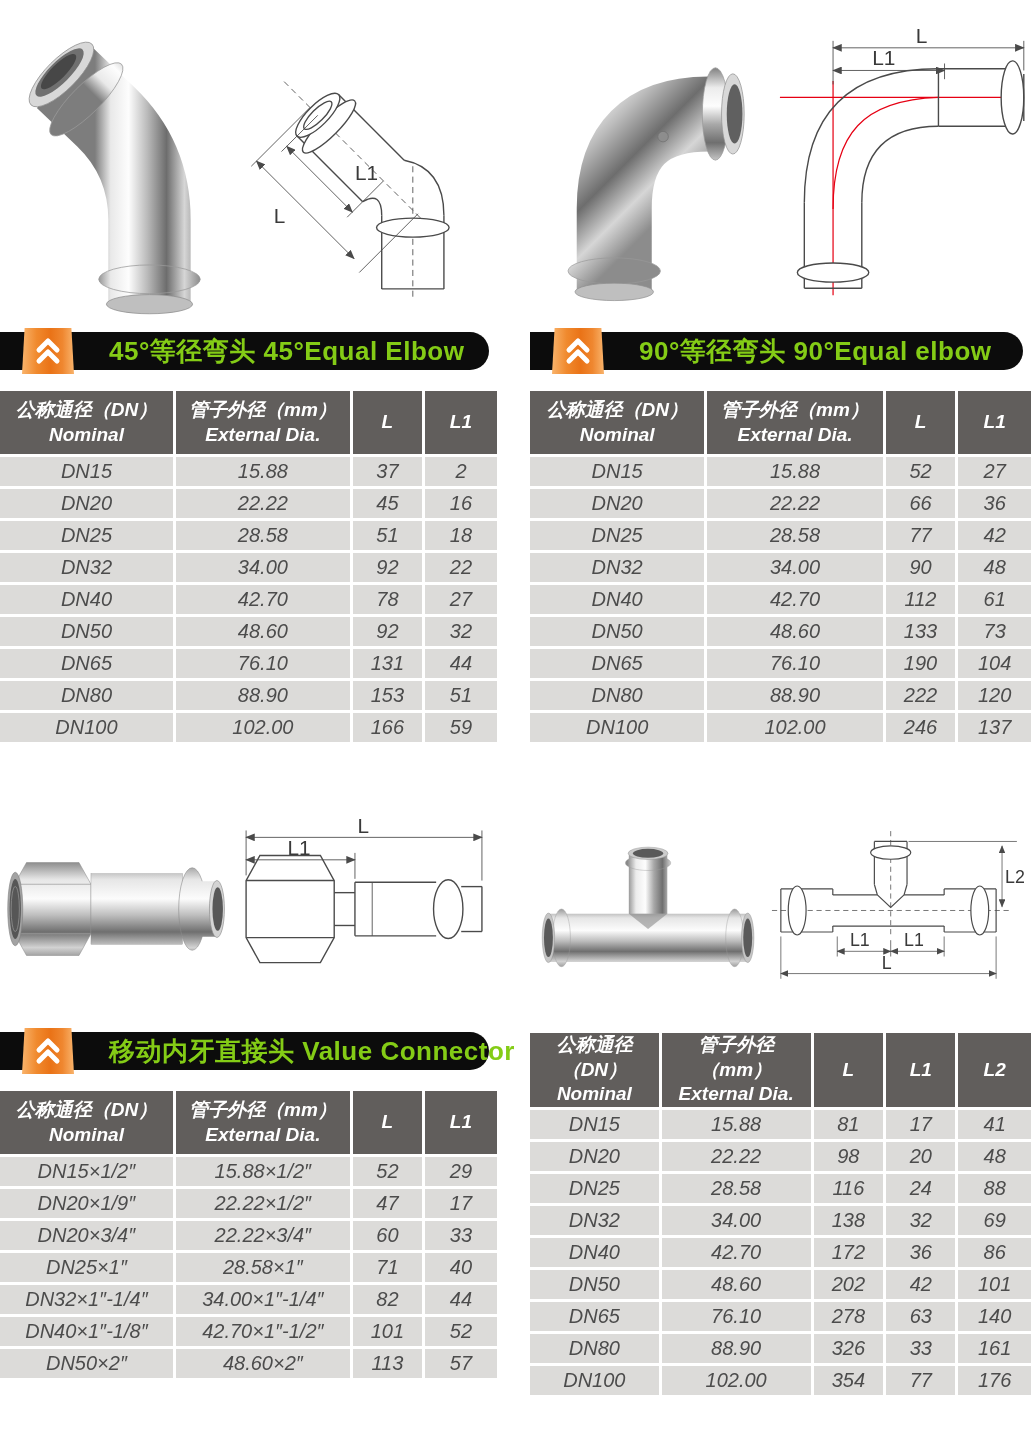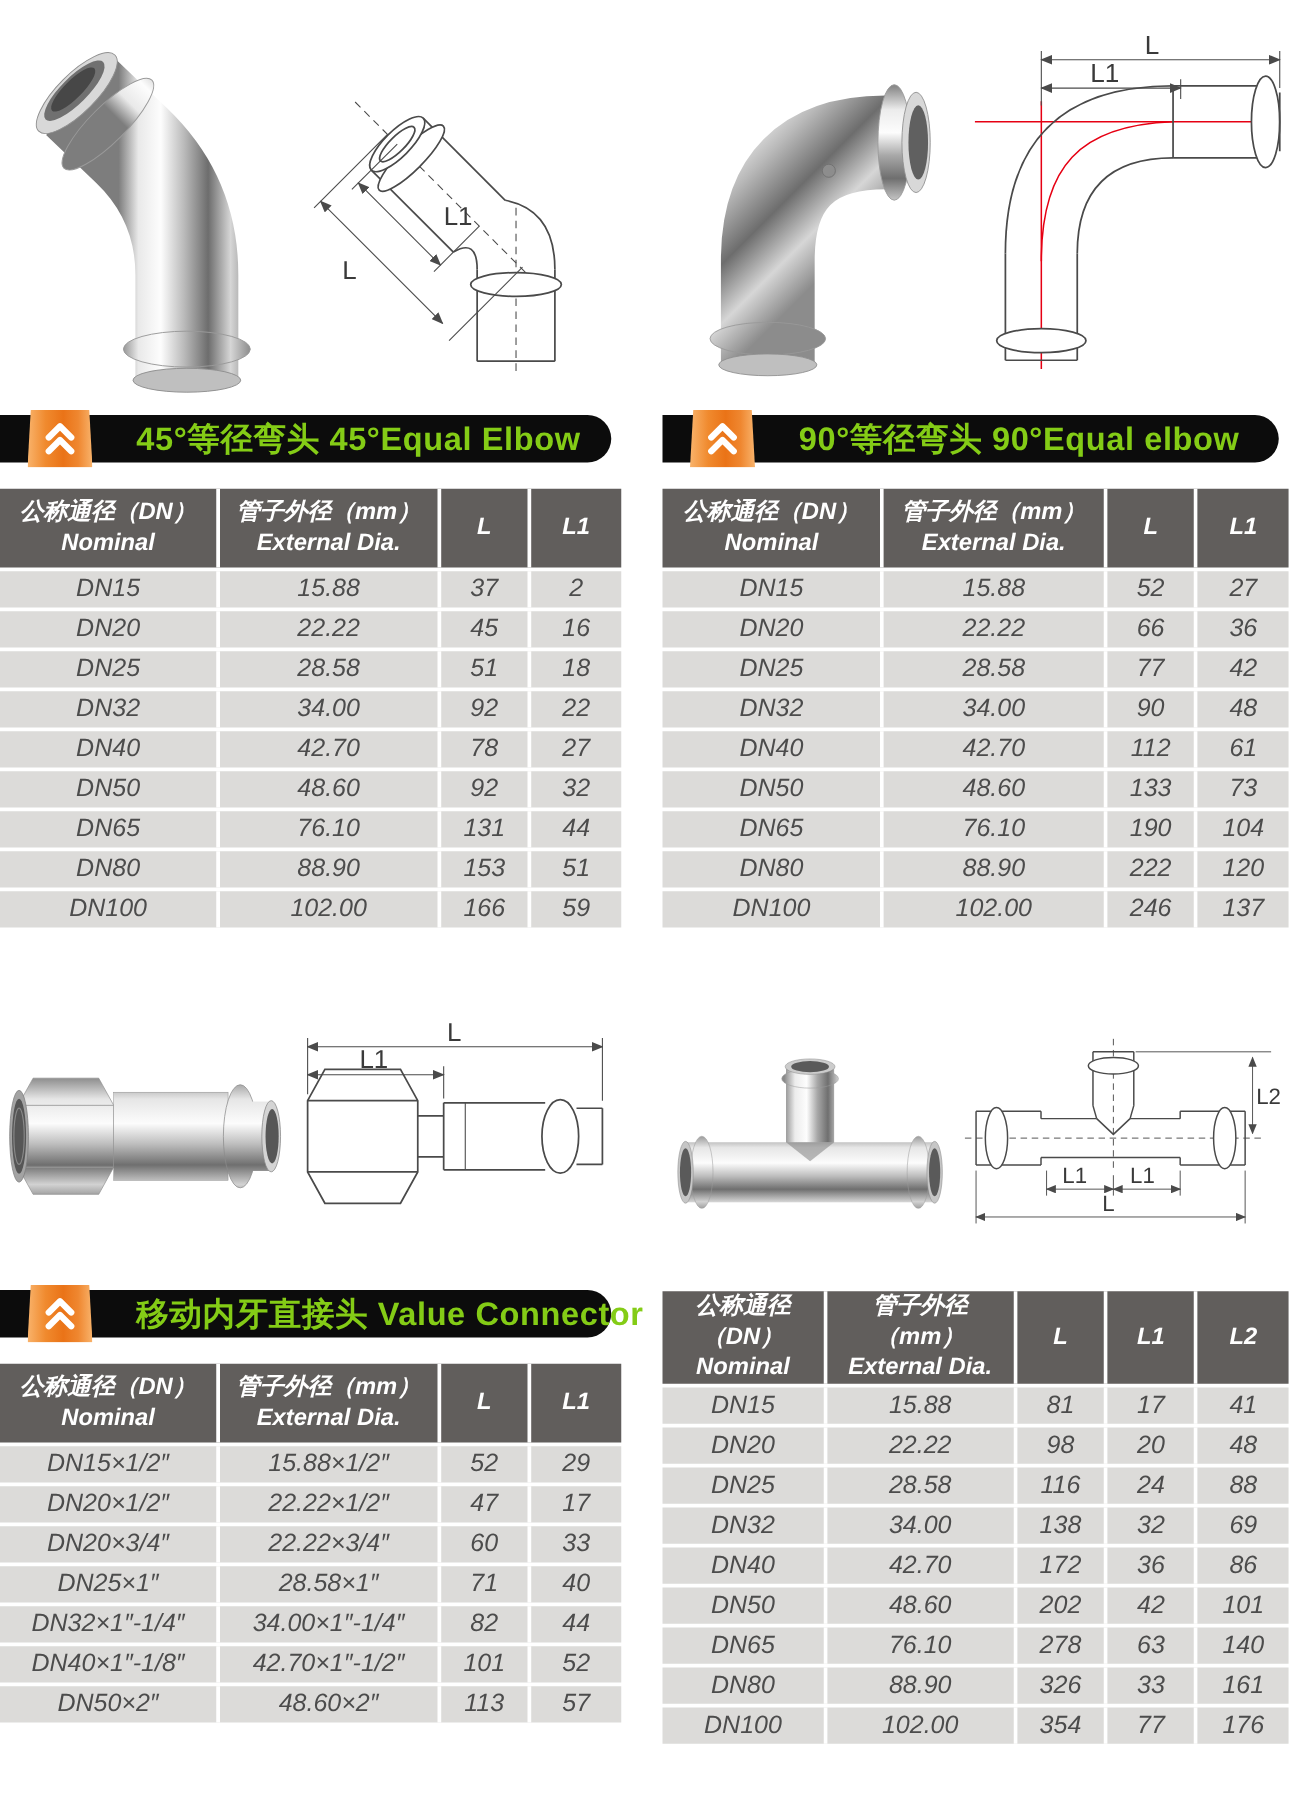--- a/index.html
+++ b/index.html
@@ -425,21 +425,21 @@
           </tr>
         </thead>
         <tbody>
           <tr>
             <td>DN15×1/2″</td>
             <td>15.88×1/2″</td>
             <td>52</td>
             <td>29</td>
           </tr>
           <tr>
-            <td>DN20×1/2″</td>
+            <td>DN20×1/9″</td>
             <td>22.22×1/2″</td>
             <td>47</td>
             <td>17</td>
           </tr>
           <tr>
             <td>DN20×3/4″</td>
             <td>22.22×3/4″</td>
             <td>60</td>
             <td>33</td>
           </tr>

